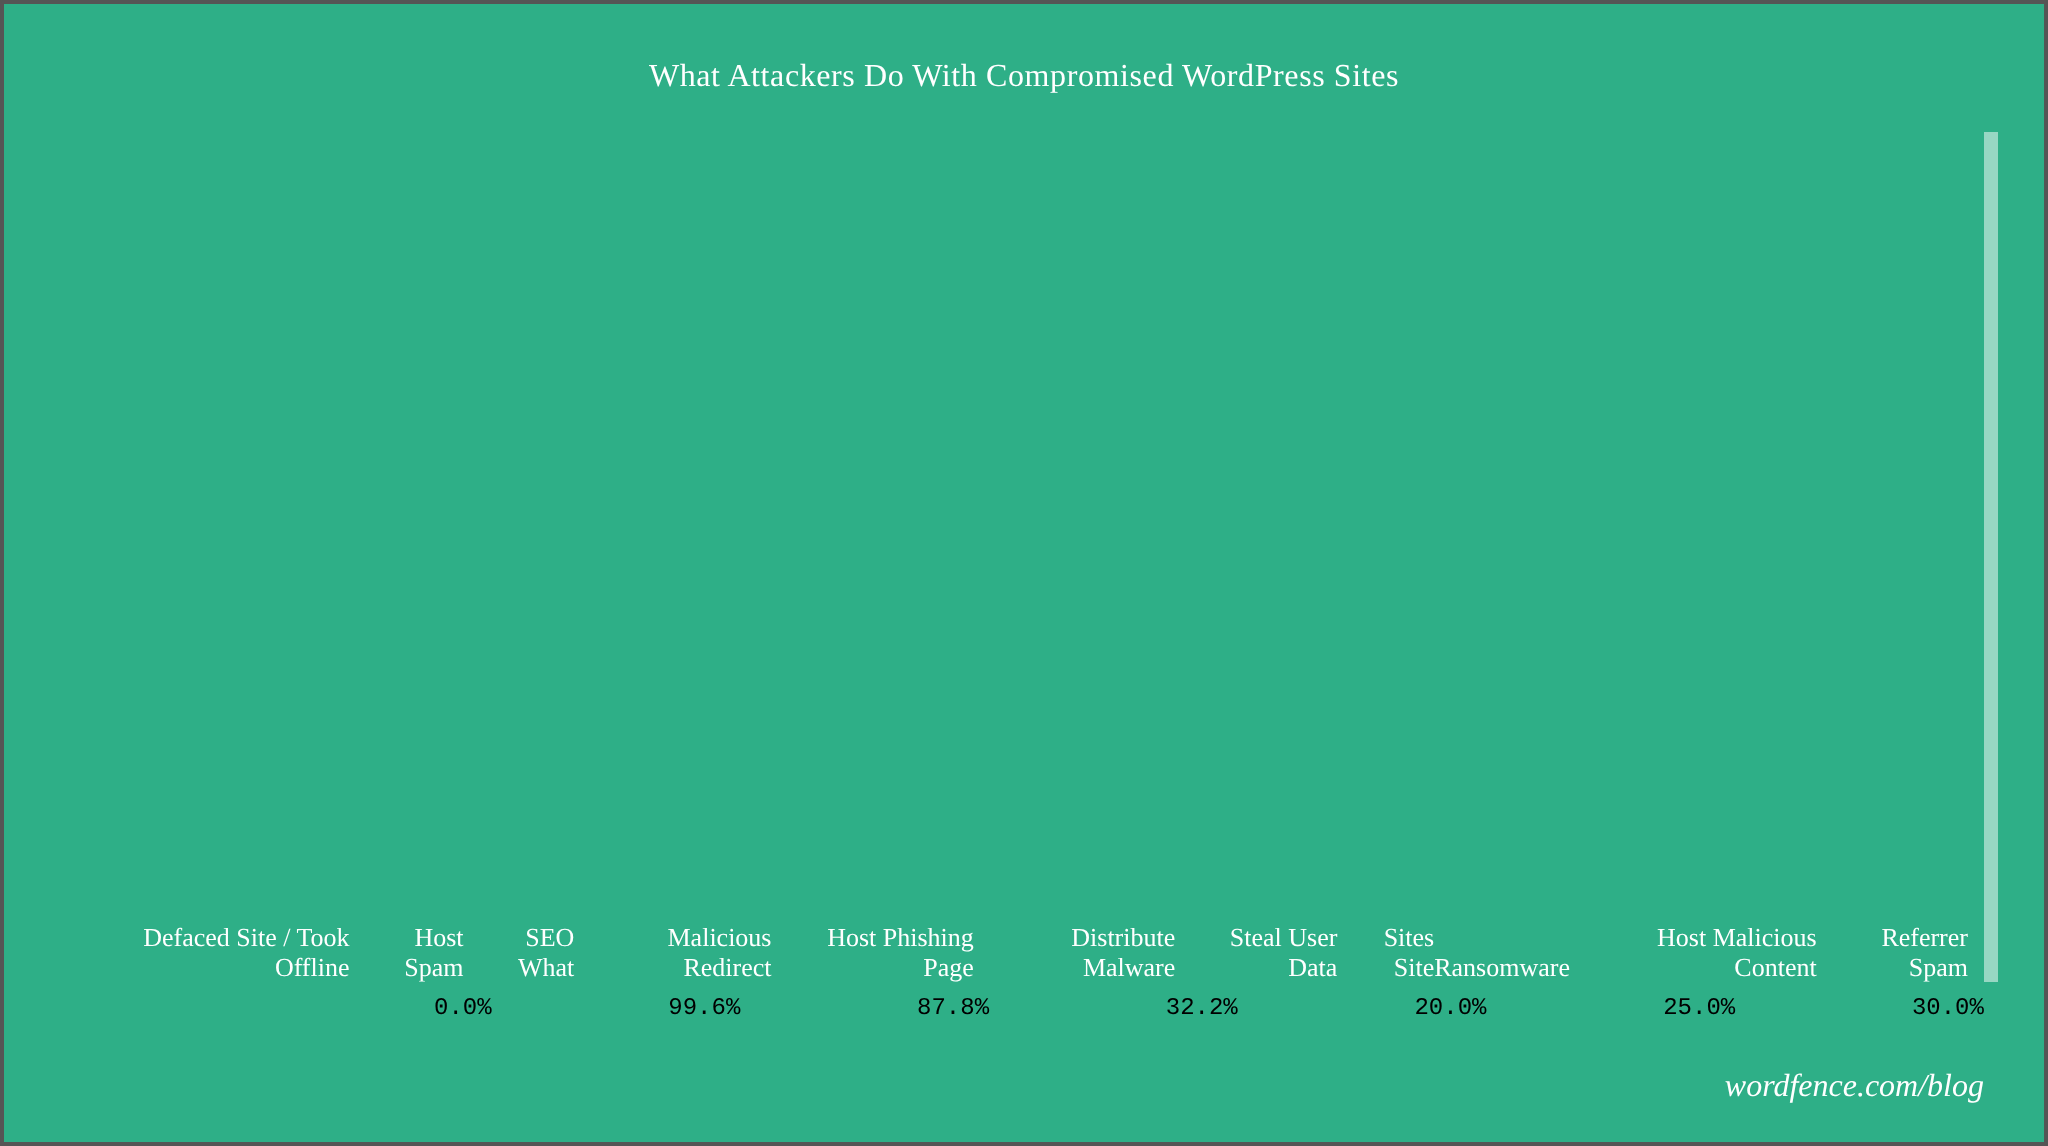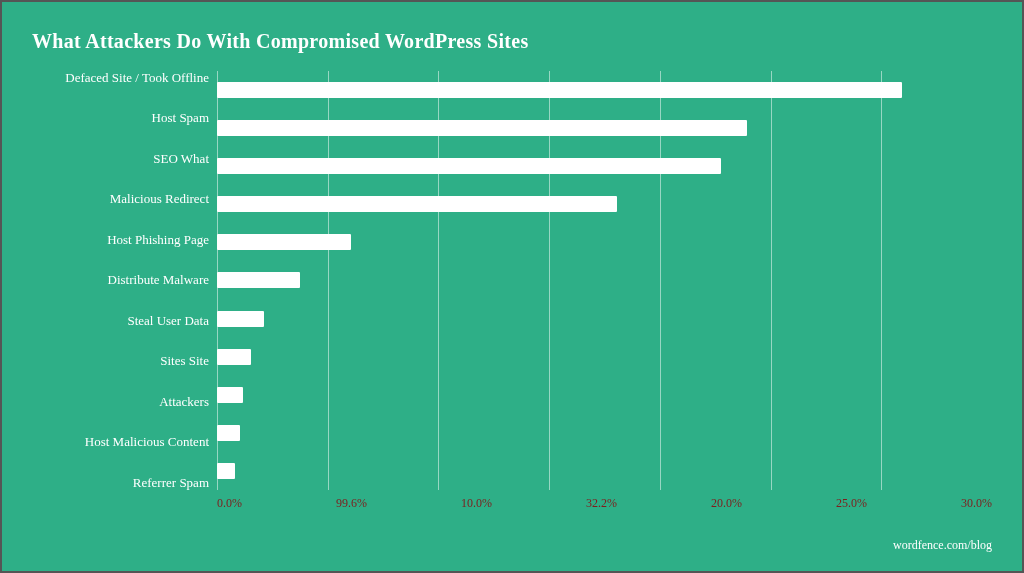--- a/index.html
+++ b/index.html
@@ -18,37 +18,38 @@
       width: 1024px;
       height: 573px;
       border: 2px solid #555;
       position: relative;
       display: flex;
       flex-direction: column;
       padding: 28px 30px 60px 30px;
     }
 
     .chart-title {
+      text-align: center;
       color: white;
-      font-size: 20px;
-      font-weight: bold;
+      font-size: 16px;
+      font-weight: normal;
       margin-bottom: 18px;
       font-family: 'Georgia', serif;
       letter-spacing: 0.3px;
     }
 
     .chart-area {
       display: flex;
       flex: 1;
     }
 
     .y-labels {
       display: flex;
-      flex-direction: column;
-      justify-content: space-between;
+      flex-direction: row;
+      justify-content: center;
       padding-right: 8px;
       min-width: 185px;
       align-items: flex-end;
     }
 
     .y-label {
       color: white;
       font-size: 13px;
       font-family: 'Georgia', serif;
       text-align: right;
@@ -100,51 +101,52 @@
     }
 
     .x-axis-labels {
       flex: 1;
       display: flex;
       justify-content: space-between;
       padding-left: 0px;
     }
 
     .x-label {
-      color: #7f1d1d;
+      color: #000000;
       font-size: 12px;
-      font-family: Liberation Serif, serif;
+      font-family: Liberation Mono, monospace;
     }
 
     .watermark {
       position: absolute;
       bottom: 18px;
       right: 30px;
       color: white;
-      font-size: 12px;
-      font-family: 'Georgia', serif;
+      font-size: 16px;
+      font-family: 'Georgia', serif;
+      font-style: italic;
     }
   </style>
 </head>
 <body>
 
 <div class="chart-container">
   <div class="chart-title">What Attackers Do With Compromised WordPress Sites</div>
 
   <div class="chart-area">
     <div class="y-labels" id="y-labels">
         <div class="y-label">Defaced Site / Took Offline</div>
         <div class="y-label">Host Spam</div>
         <div class="y-label">SEO What</div>
         <div class="y-label">Malicious Redirect</div>
         <div class="y-label">Host Phishing Page</div>
         <div class="y-label">Distribute Malware</div>
         <div class="y-label">Steal User Data</div>
         <div class="y-label">Sites Site</div>
-        <div class="y-label">Attackers</div>
+        <div class="y-label">Ransomware</div>
         <div class="y-label">Host Malicious Content</div>
         <div class="y-label">Referrer Spam</div>
       </div>
     <div class="bars-area" id="bars-area">
       <div class="grid-lines" id="grid-lines">
           <div class="grid-line" style="margin-left: 0px; flex: 1 1 0%;"></div>
           <div class="grid-line" style="margin-left: auto; flex: 1 1 0%;"></div>
           <div class="grid-line" style="margin-left: auto; flex: 1 1 0%;"></div>
           <div class="grid-line" style="margin-left: auto; flex: 1 1 0%;"></div>
           <div class="grid-line" style="margin-left: auto; flex: 1 1 0%;"></div>
@@ -184,21 +186,21 @@
         <div class="bar-row">
           <div class="bar" style="width: 2.33333%;"></div>
         </div>
       </div>
   </div>
 
   <div class="x-axis">
     <div class="x-axis-labels" id="x-axis-labels">
         <span class="x-label">0.0%</span>
         <span class="x-label">99.6%</span>
-        <span class="x-label">10.0%</span>
+        <span class="x-label">87.8%</span>
         <span class="x-label">32.2%</span>
         <span class="x-label">20.0%</span>
         <span class="x-label">25.0%</span>
         <span class="x-label">30.0%</span>
       </div>
   </div>
 
   <div class="watermark">wordfence.com/blog</div>
 </div>
 

